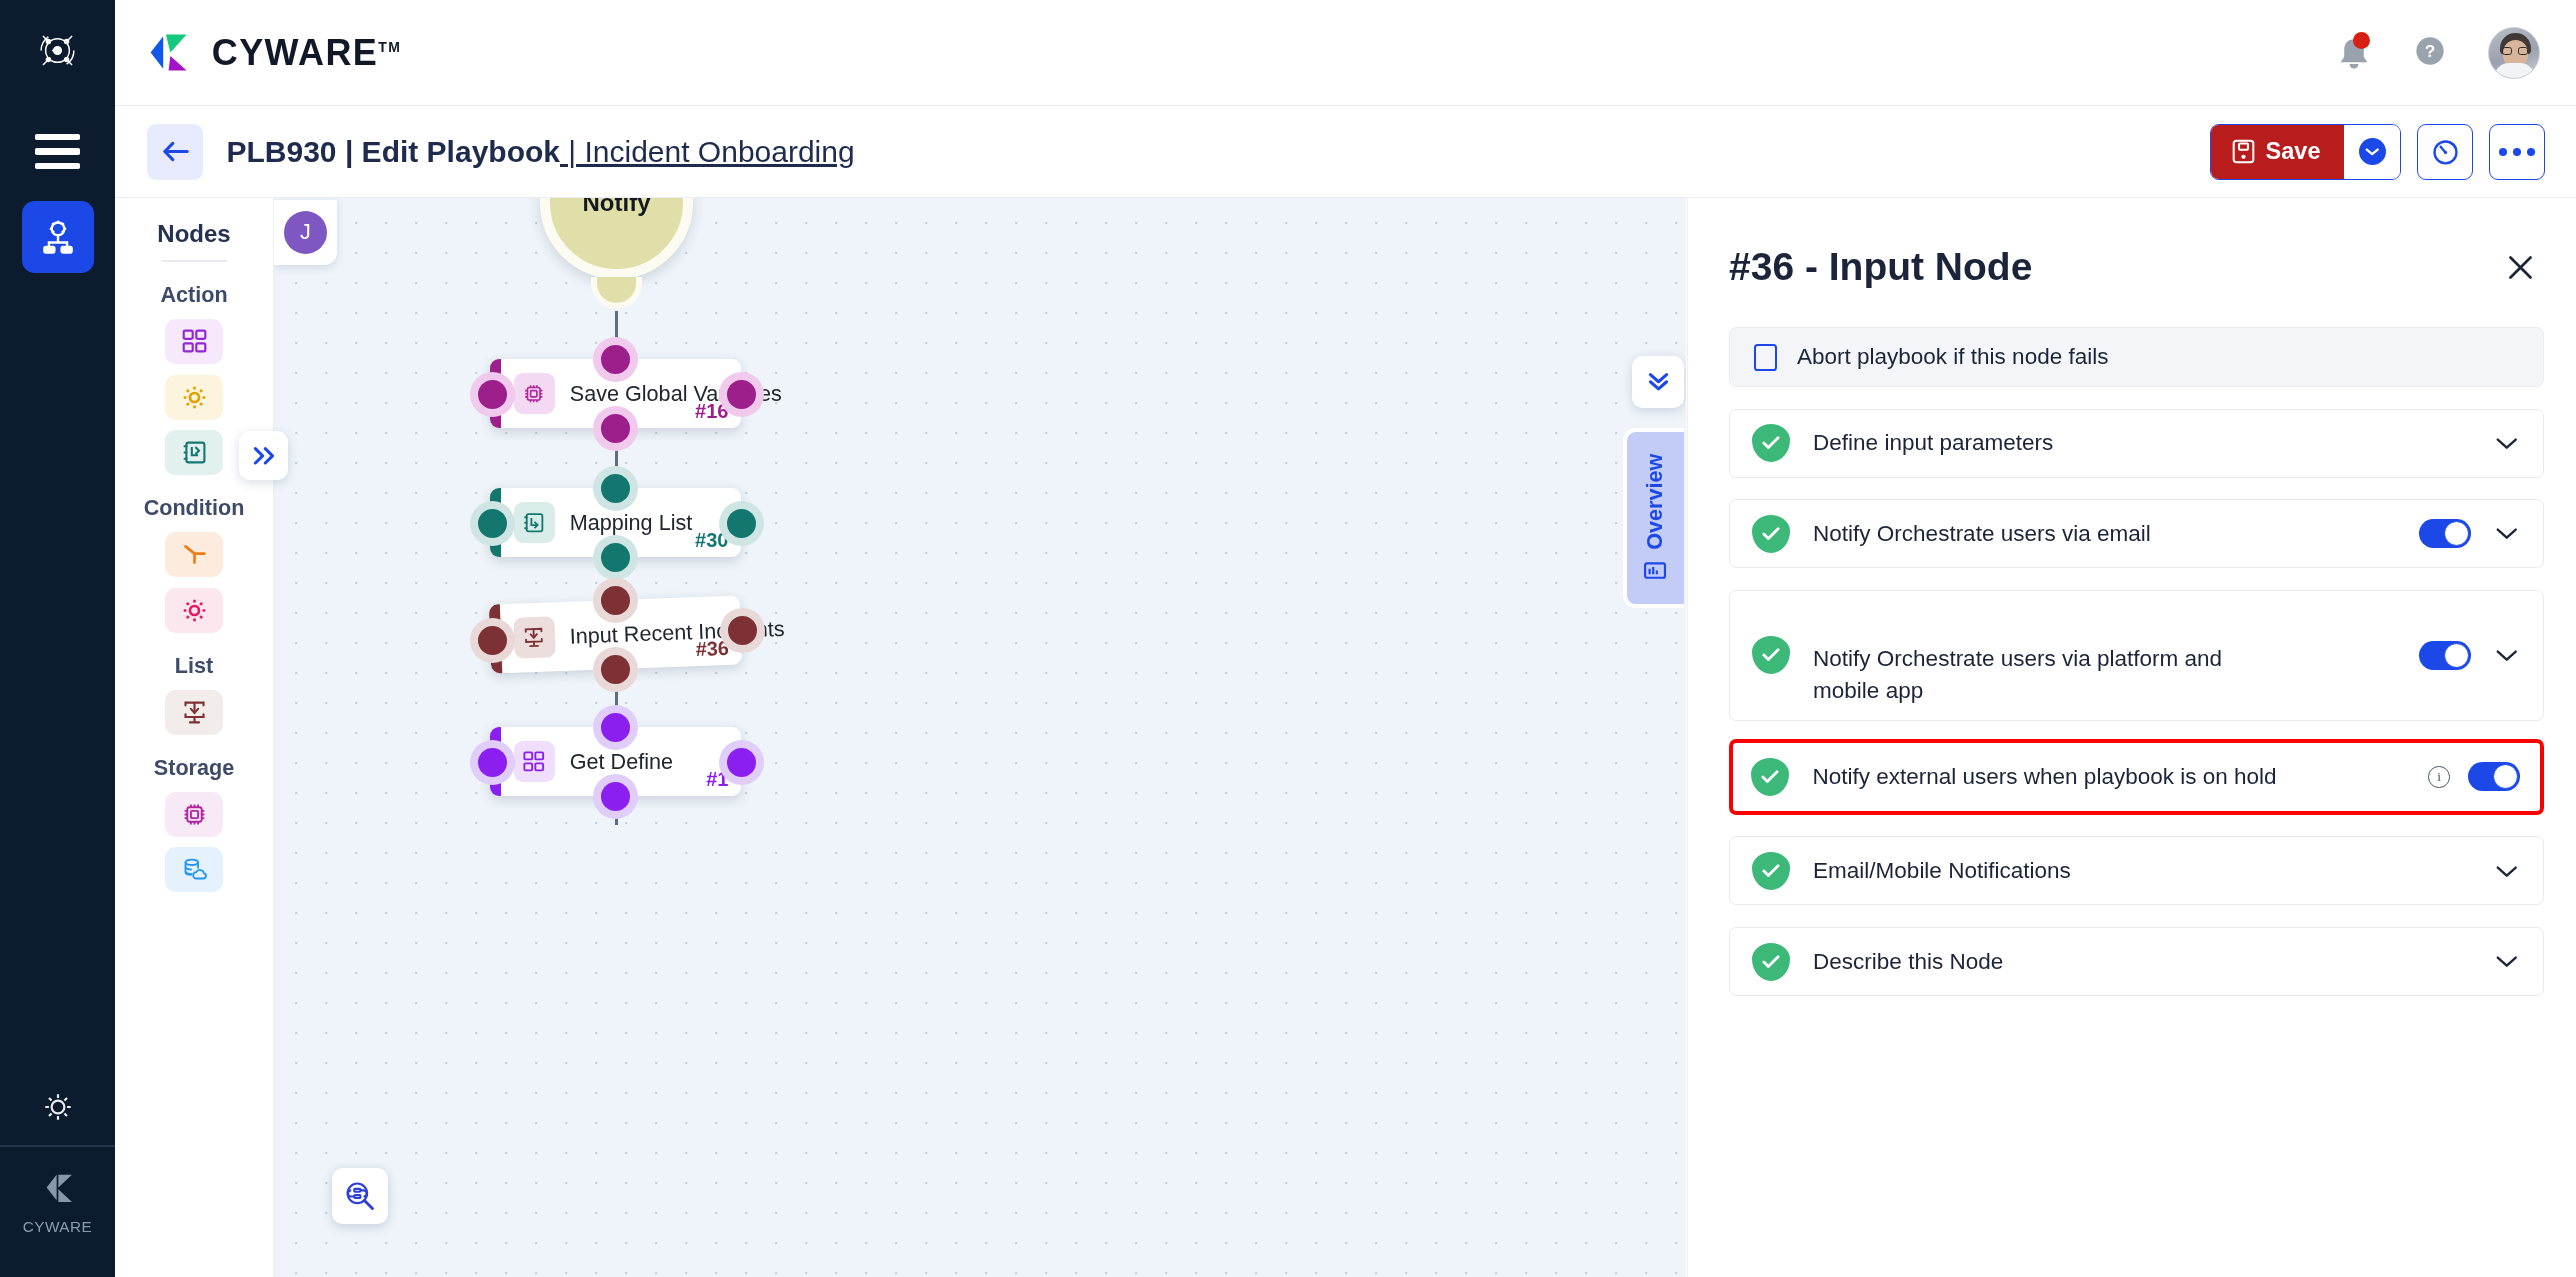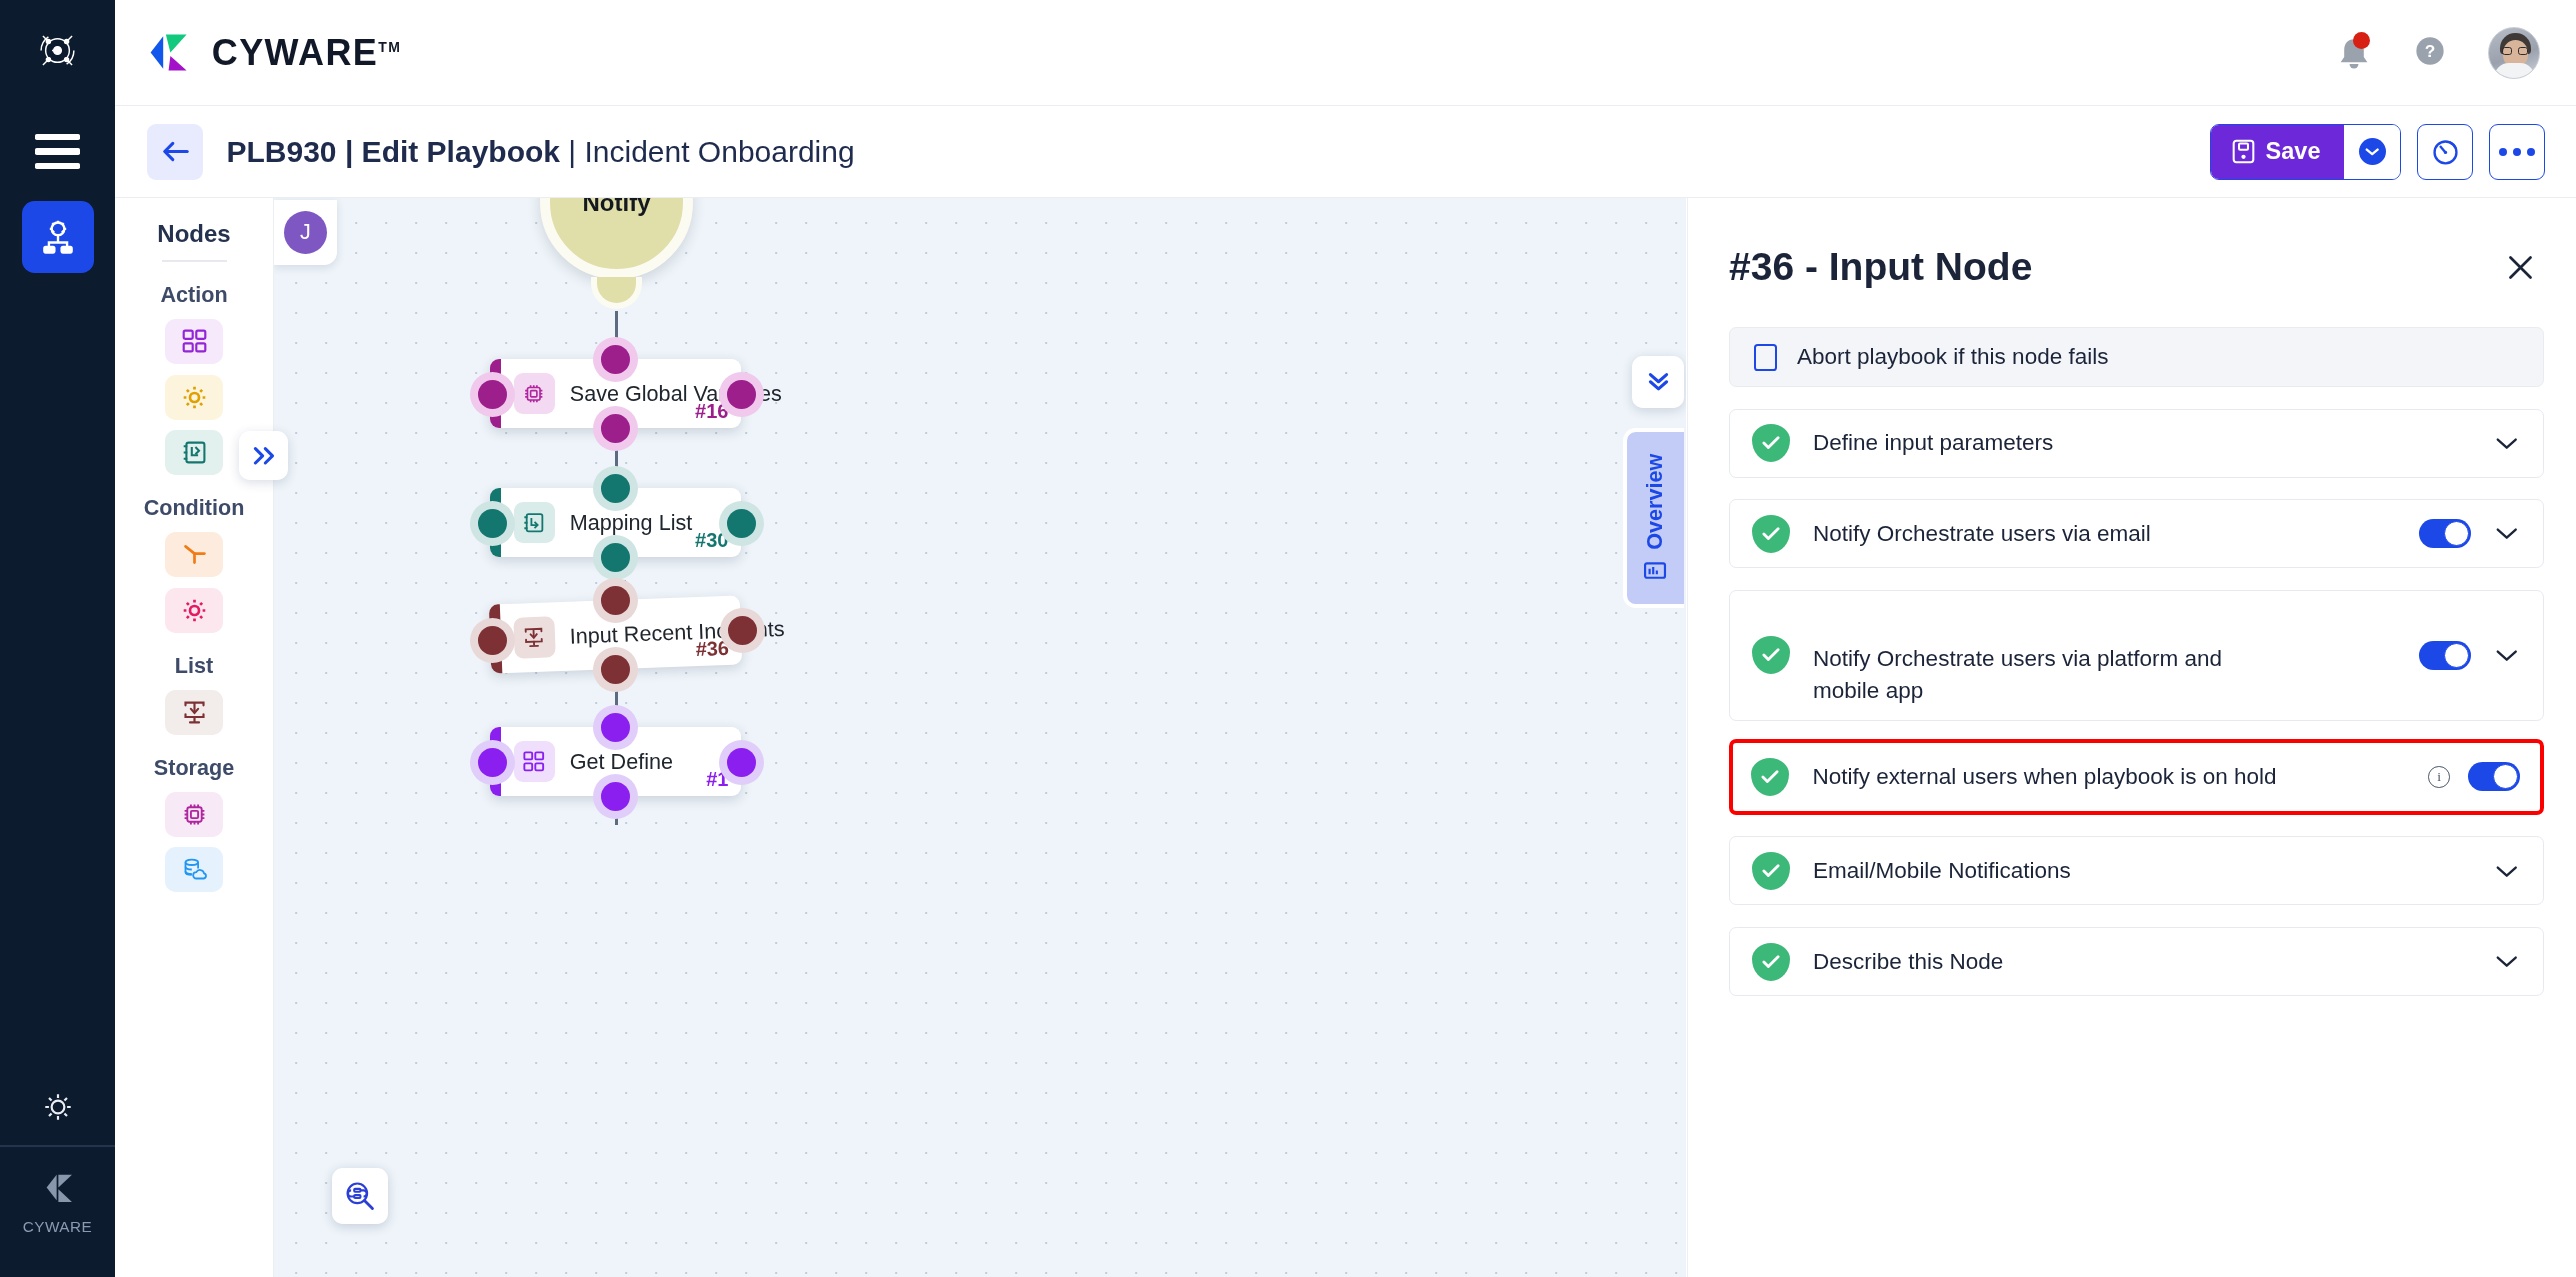--- a/index.html
+++ b/index.html
@@ -55,25 +55,25 @@
   .pagehead {
     position:absolute; left:115px; top:106px; width:2461px; height: 92px;
     background:#fff; border-bottom: 1.8px solid #ecedf3; display:flex; align-items:center;
   }
   .back-btn {
     margin-left: 32px; width: 56px; height: 56px; border-radius: 9px;
     background:#e7ebfd; display:flex; align-items:center; justify-content:center; cursor:pointer;
   }
   .page-title { margin-left: 23.5px; font-size: 30px; color:#1e2b4d; white-space:nowrap; }
   .page-title .b { font-weight: 700; }
-  .page-title .n { font-weight: 400; }
+  .page-title .n { font-weight: 400; text-decoration: underline; }
   .head-actions { margin-left:auto; margin-right: 31px; display:flex; align-items:center; gap: 16px; }
   .save-group { display:flex; align-items:stretch; height: 56px; border-radius: 9px; overflow:hidden; border:1.8px solid #1C48E8; }
   .save-main {
-    background:#6d28d9; color:#fff; display:flex; align-items:center; gap:10px;
+    background:#b91c1c; color:#fff; display:flex; align-items:center; gap:10px;
     padding: 0 23.5px 0 20px; font-size: 23.5px; font-weight:600; cursor:pointer;
   }
   .save-caret { background:#fff; width: 56px; display:flex; align-items:center; justify-content:center; cursor:pointer; }
   .caret-circle { width:27px; height:27px; border-radius:50%; background:#1C48E8; display:flex; align-items:center; justify-content:center;}
   .icon-btn {
     width: 56px; height:56px; border-radius:9px; border:1.8px solid #1C48E8; background:#fff;
     display:flex; align-items:center; justify-content:center; cursor:pointer;
   }
   .dots { display:flex; gap:6.3px; }
   .dots i { width:8px;height:8px;border-radius:50%;background:#1C48E8; display:block;}

